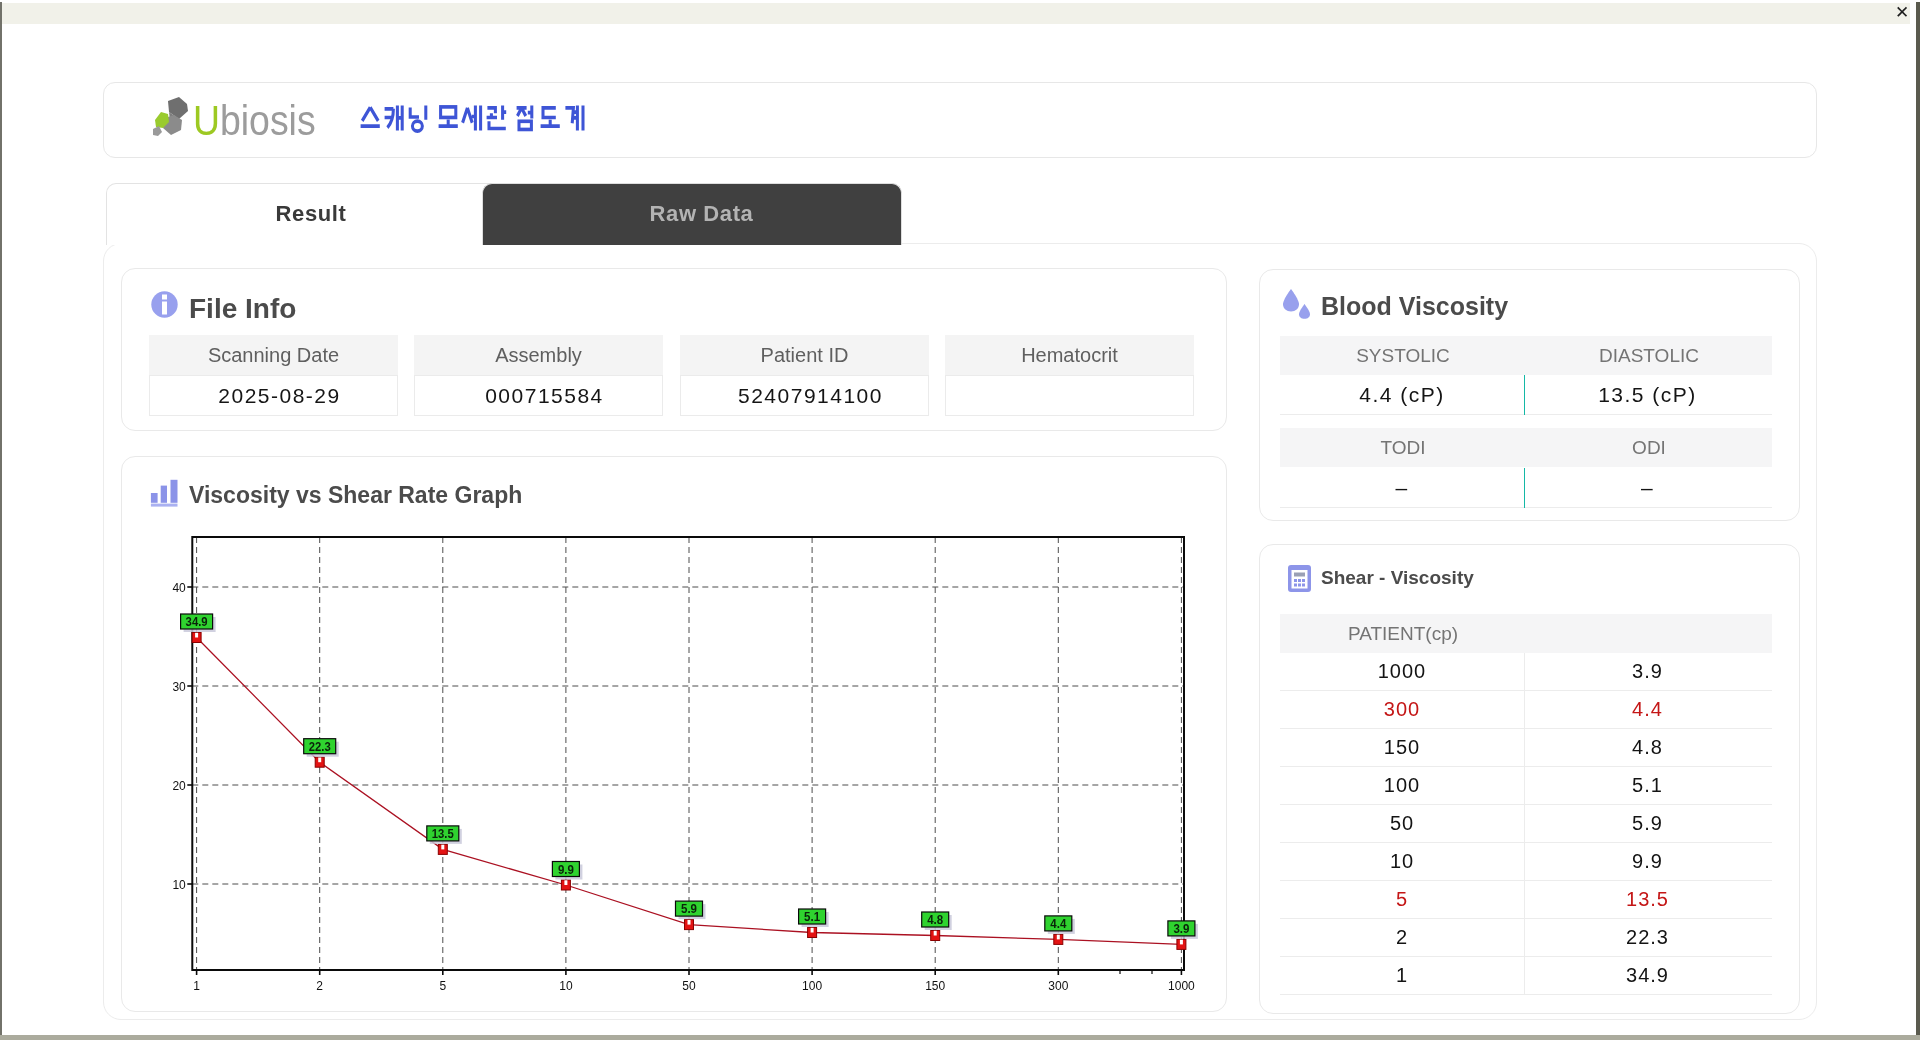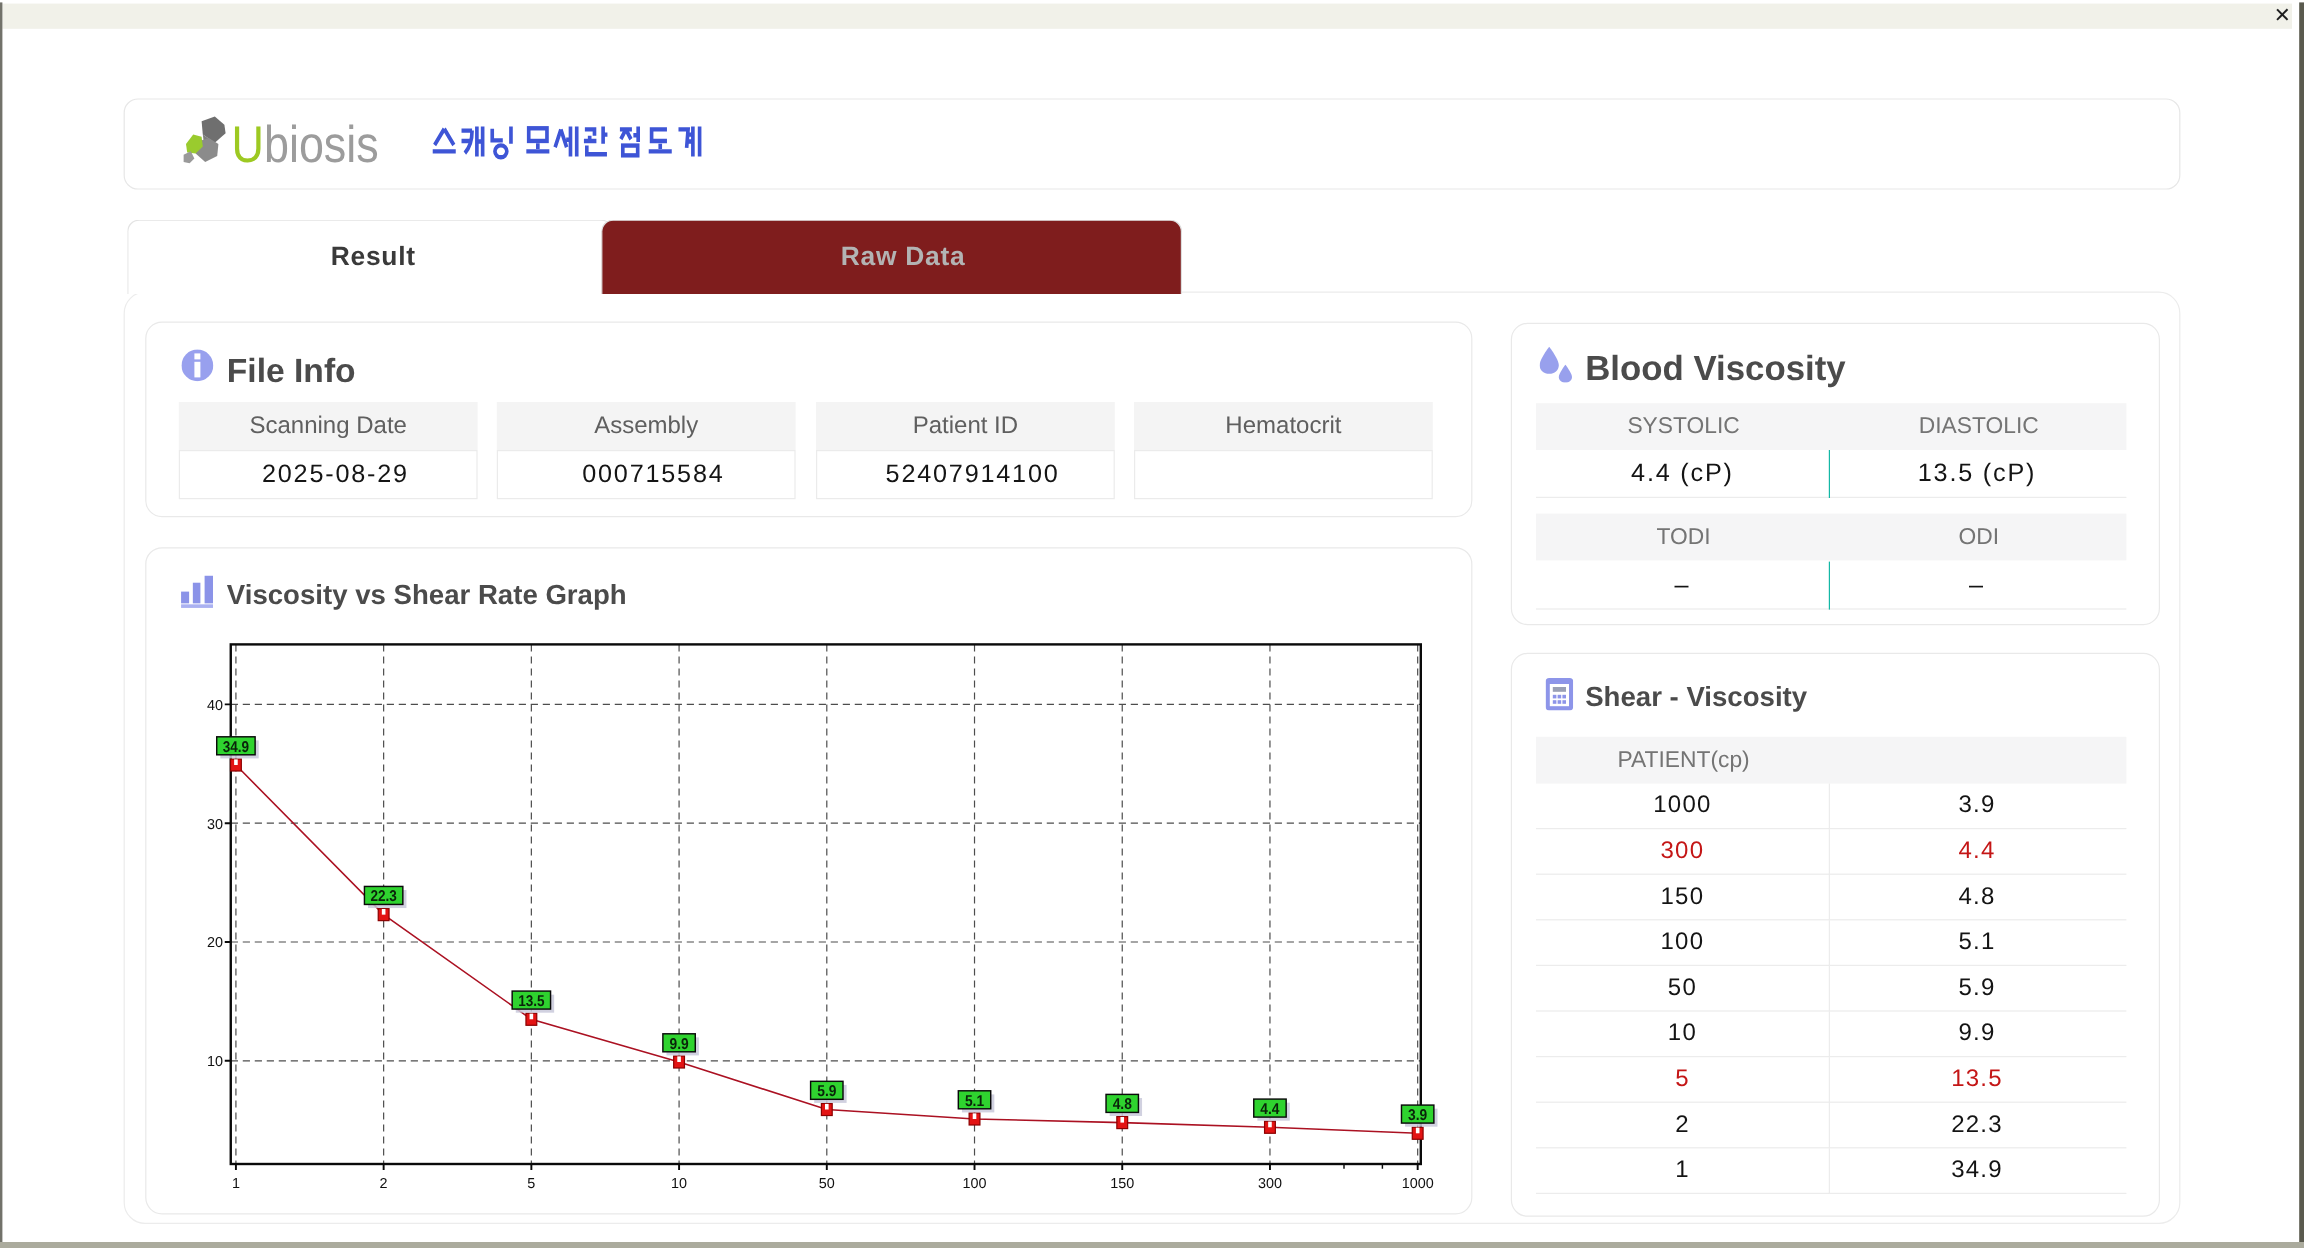--- a/index.html
+++ b/index.html
@@ -14,21 +14,21 @@
   #edgeR { left:1916px; top:2px; width:4px; height:1034px; background:#5a5a4e; }
   #edgeB { left:0; top:1035px; width:1920px; height:5px; background:#abab9d; }
   
   #hdrcard { left:103px; top:82px; width:1714px; height:76px; background:#fff;
     border:1px solid #e7e7e7; border-radius:12px; }
   
   .tab { top:183px; height:62px; border-radius:10px 10px 0 0; font-weight:bold;
     font-size:22px; letter-spacing:0.6px; text-align:center; line-height:60px; z-index:5;padding-left:19px; }
   #tabResult { left:106px; width:405px; background:#fff; border:1px solid #e3e3e3;
     border-bottom:none; color:#3a3a3a; }
-  #tabRaw { left:501px; width:484px; background:#7f1d1d; border:1px solid #dedede;
+  #tabRaw { left:482px; width:420px; background:#404040; border:1px solid #dedede;
     border-bottom:none; color:#b3b3b3; }
   
   #container { left:103px; top:243px; width:1714px; height:777px; background:#fff;
     border:1px solid #ececec; border-radius:18px; z-index:1; }
   .card { background:#fff; border:1px solid #e9e9e9; border-radius:14px; z-index:2; }
   #cardFile  { left:121px; top:268px; width:1106px; height:163px; }
   #cardGraph { left:121px; top:456px; width:1106px; height:556px; }
   #cardBlood { left:1259px; top:269px; width:541px; height:252px; }
   #cardShear { left:1259px; top:544px; width:541px; height:470px; }
   .cardtitle { font-weight:bold; color:#4b4b4b; }
@@ -235,21 +235,21 @@
 <text x="1060.4" y="477.2" font-size="13" font-weight="bold" fill="#0a230a" text-anchor="middle" textLength="16" lengthAdjust="spacingAndGlyphs">3.9</text>
 </svg>
 </div>
 
 <div class="abs" id="iconDrop" style="left:1283px;top:289px;width:28px;height:30px;z-index:3;">
 <svg width="28" height="30" viewBox="0 0 28 30">
   <path d="M8,0 C8,0 0,10.5 0,15.3 C0,19.5 3.6,22.5 8,22.5 C12.4,22.5 16,19.5 16,15.3 C16,10.5 8,0 8,0 Z" fill="#98a0ed"></path>
   <path d="M21.5,15 C21.5,15 16,22 16,25.2 C16,28 18.4,29.8 21.5,29.8 C24.6,29.8 27,28 27,25.2 C27,22 21.5,15 21.5,15 Z" fill="#98a0ed"></path>
 </svg>
 </div>
-<div class="abs cardtitle" style="left:1321px;top:292px;font-size:29px;z-index:3;">Blood Viscosity</div>
+<div class="abs cardtitle" style="left:1321px;top:292px;font-size:25px;z-index:3;">Blood Viscosity</div>
 <div class="abs thead2" style="left:1280px;top:336px;z-index:3;">
     <div>SYSTOLIC</div>
     <div>DIASTOLIC</div>
   </div>
 <div class="abs tval2" style="left:1280px;top:375px;z-index:3;">
     <div class="c1">4.4 (cP)</div>
     <div>13.5 (cP)</div>
   </div>
 <div class="abs thead2" style="left:1280px;top:428px;z-index:3;">
     <div>TODI</div>
@@ -266,21 +266,21 @@
   <rect x="3.5" y="5" width="16" height="18.5" fill="#ffffff"></rect>
   <rect x="6" y="7.5" width="11" height="4" fill="#9aa0b5"></rect>
   <rect x="6" y="14" width="3" height="3" fill="#8d95e9"></rect>
   <rect x="10" y="14" width="3" height="3" fill="#8d95e9"></rect>
   <rect x="14" y="14" width="3" height="3" fill="#8d95e9"></rect>
   <rect x="6" y="18.5" width="3" height="3" fill="#8d95e9"></rect>
   <rect x="10" y="18.5" width="3" height="3" fill="#8d95e9"></rect>
   <rect x="14" y="18.5" width="3" height="3" fill="#8d95e9"></rect>
 </svg>
 </div>
-<div class="abs cardtitle" style="left:1321px;top:567px;font-size:23px;z-index:3;">Shear - Viscosity</div>
+<div class="abs cardtitle" style="left:1321px;top:567px;font-size:19px;z-index:3;">Shear - Viscosity</div>
 <div class="abs thead2" style="left:1280px;top:614px;z-index:3;">
     <div>PATIENT(cp)</div>
   </div>
 <div class="abs" id="sheartbl" style="left:1280px;top:653px;z-index:3;">
   <div class="srow">
       <div class="c1">1000</div>
       <div>3.9</div>
     </div>
   <div class="srow">
       <div class="c1 red">300</div>

